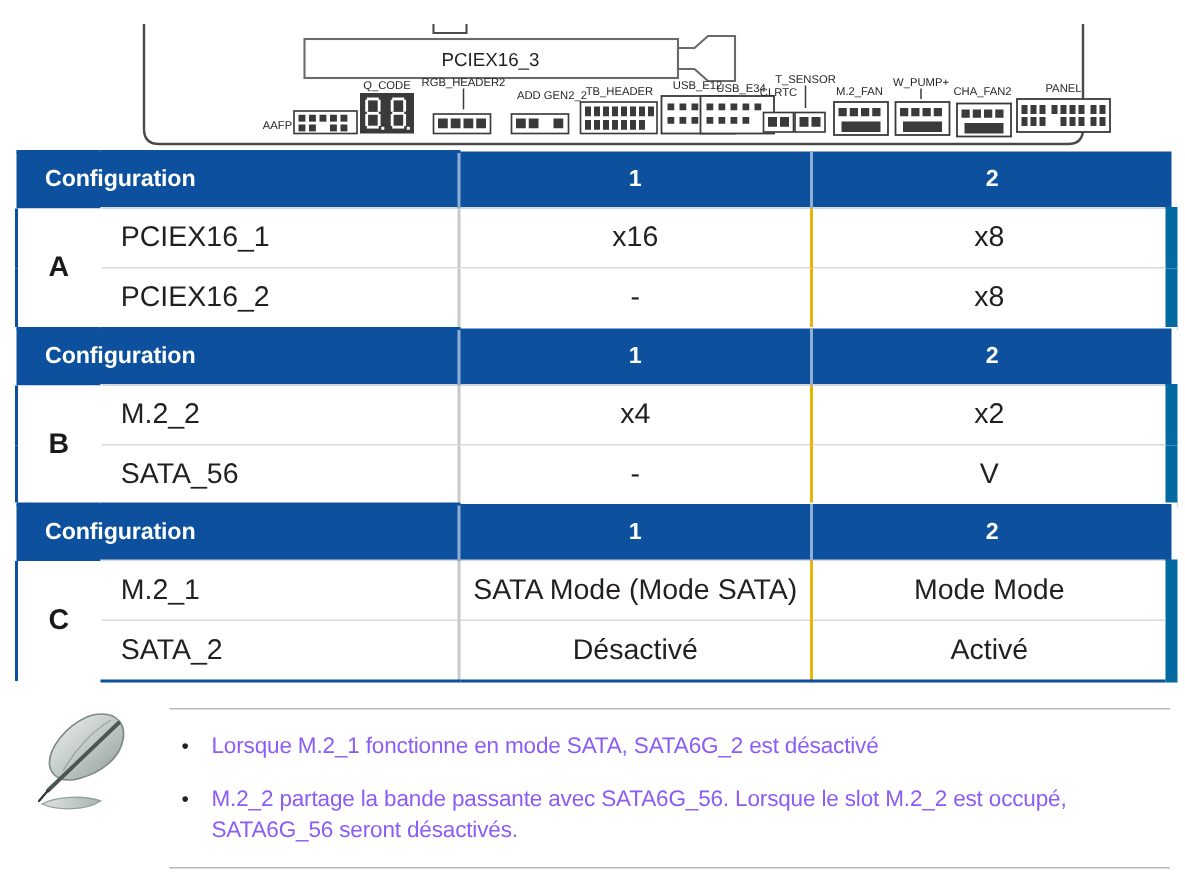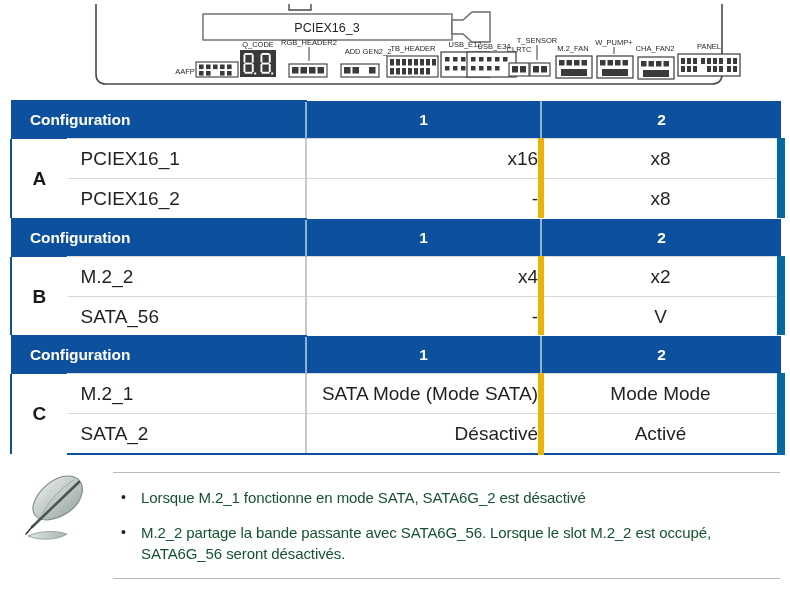--- a/index.html
+++ b/index.html
@@ -12,21 +12,21 @@
     height: 592px;
     position: relative;
     font-family: "Liberation Sans", sans-serif;
     color: #231f20;
     overflow: hidden;
   }
 
   
   #mobo-diagram {
     position: absolute;
-    left: 0; top: 4px;
+    left: 0; top: 16px;
     width: 687px;
     height: 92px;
   }
 
   
   .config-table {
     position: absolute;
     left: 10px;
     width: 770px;
     border-collapse: collapse;
@@ -80,22 +80,22 @@
     padding: 0;
     background: #ffffff;
     vertical-align: middle;
   }
   td.cell-name {
     text-align: left;
     padding-left: 13px !important;
     border-right: 2px solid #c9c9c9;
   }
   td.cell-val {
-    text-align: right;
-    border-right: 6px solid #eab308;
+    text-align: center;
+    border-right: 2px solid #eab308;
   }
   td.cell-val-last {
     text-align: center;
     border-right: 8px solid #0369a1;
   }
   tr.data-row-first td.cell-name,
   tr.data-row-first td.cell-val,
   tr.data-row-first td.cell-val-last { border-top: 1px solid #d8d8d8; }
   tr.data-row-first td.cell-name,
   tr.data-row-first td.cell-val,
@@ -151,21 +151,21 @@
     line-height: 20px;
     color: #231f20;
     text-align: left;
     padding-left: 8px;
     box-sizing: border-box;
   }
   .note-text {
     flex: 1;
     font-size: 15px;
     line-height: 21px;
-    color: #14532d;
+    color: #8b5cf6;
     letter-spacing: -0.1px;
   }
 </style>
 </head>
 <body>
 
 <div id="mobo-diagram">
   <svg width="790" height="92" viewBox="0 0 790 92" xmlns="http://www.w3.org/2000/svg">
 
     <path d="M96,-30 L96,70 Q96,80 106,80 L712,80 Q722,80 722,70 L722,-30" fill="none" stroke="#4a4a4a" stroke-width="1.6"></path>

